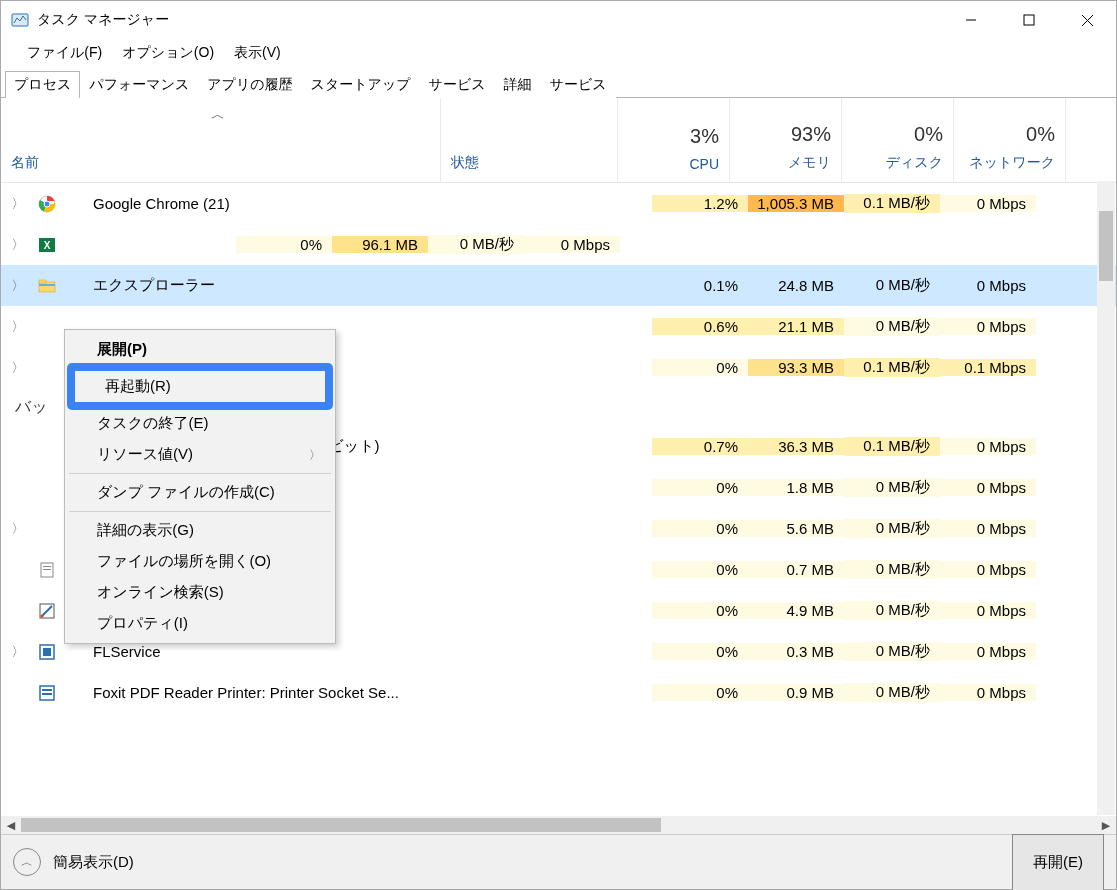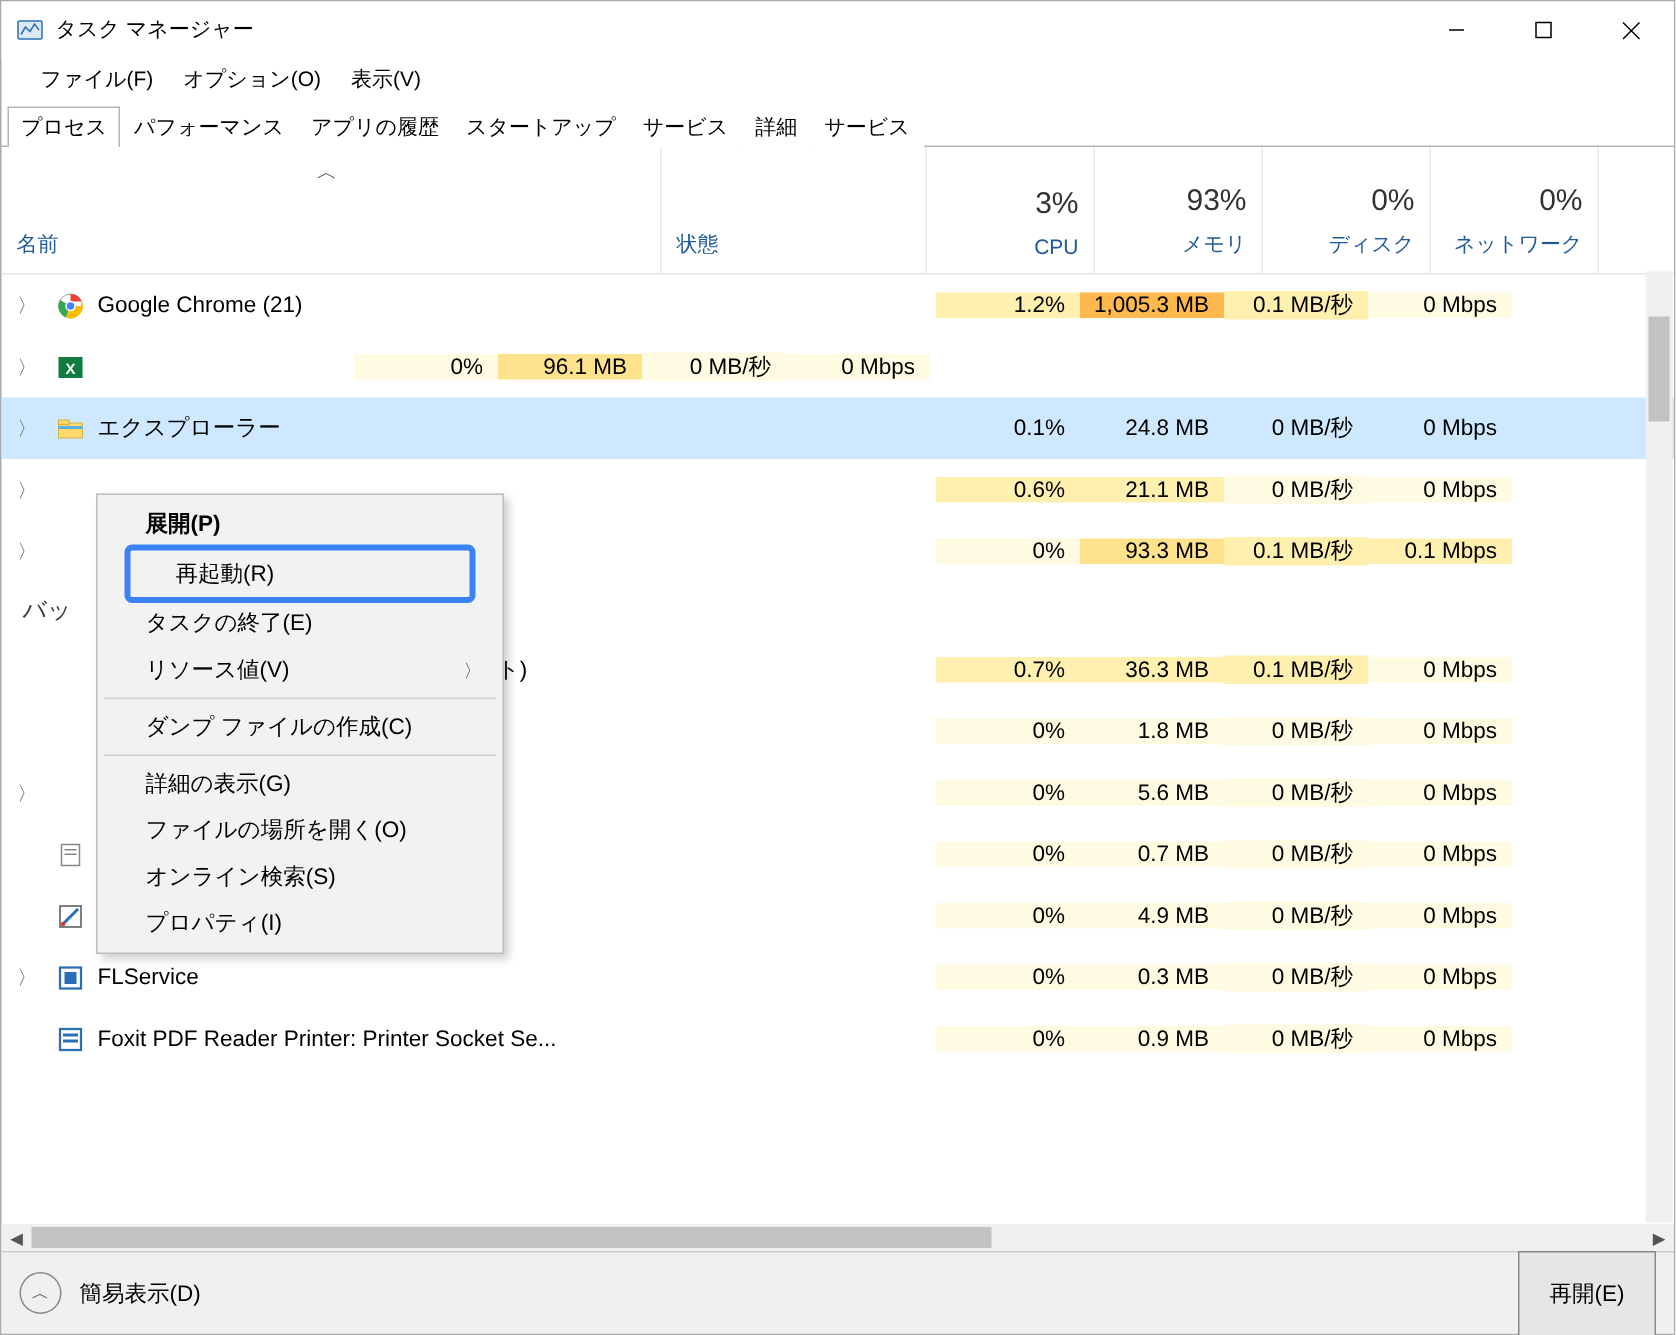--- a/index.html
+++ b/index.html
@@ -138,20 +138,21 @@
     width: 24px;
     display:flex; align-items:center; justify-content:center;
   }
   .row .c-label {
     flex: 0 0 auto;
     width: 382px;
     padding-left: 6px;
     white-space: nowrap;
     overflow: hidden;
     text-overflow: ellipsis;
+    margin-left: 28px;
   }
   .row .c-state { width: 177px; }
   .row .c-num {
     width: 96px;
     text-align: right;
     padding-right: 10px;
     box-sizing: border-box;
   }
   .row .c-spacer { width: 28px; }
 
@@ -199,23 +200,23 @@
     top: 8px;
     font-size: 12px;
     color: #555;
   }
   .cm-sep {
     height: 1px;
     background: #d0d0d0;
     margin: 3px 2px;
   }
   .cm-highlight {
-    border: 4px solid #3b82f6;
+    border: 8px solid #3b82f6;
     border-radius: 5px;
-    margin: -2px 16px;
+    margin: -2px 0;
   }
   .cm-item.bold { font-weight: 700; }
 
   
   .bottom-bar {
     height: 54px;
     border-top: 1px solid #ccc;
     display: flex;
     align-items: center;
     padding: 0 12px;

